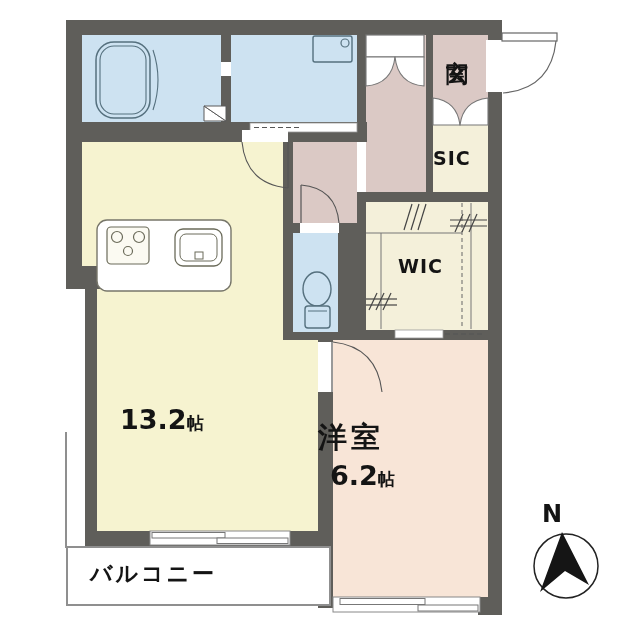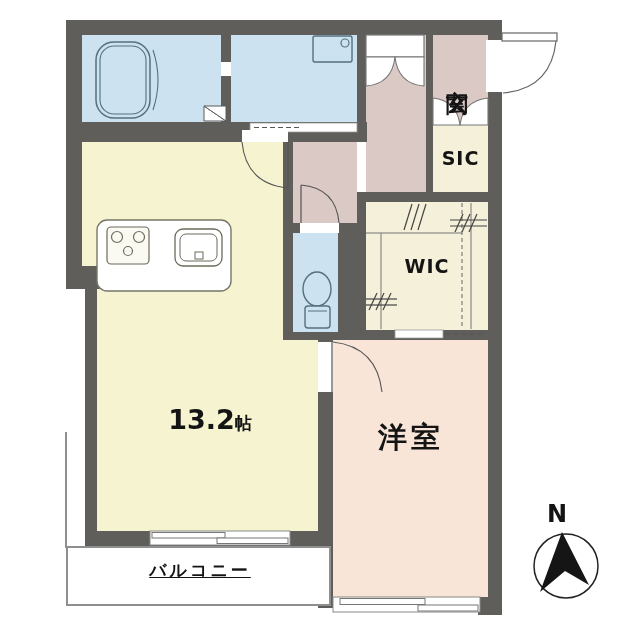--- a/index.html
+++ b/index.html
@@ -5,27 +5,27 @@
   html,body{margin:0;padding:0;background:#ffffff;}
   #plan{position:relative;width:640px;height:640px;background:#fff;overflow:hidden;
         font-family:"DejaVu Sans","Liberation Sans",sans-serif;color:#141414;}
   .wall{position:absolute;background:#5f5e5a;}
   .fill{position:absolute;}
   .f-wet{background:#cde2f1;}
   .f-ldk{background:#f6f3d0;}
   .f-hall{background:#dbc9c5;}
   .f-bed{background:#f8e5d7;}
   .f-closet{background:#f4f0da;}
-  .label{position:absolute;z-index:10;text-align:center;line-height:1.05;}
+  .label{position:absolute;z-index:10;line-height:1.05;}
   .big{font-size:33px;font-weight:bold;letter-spacing:7px;}
   .big2{font-size:29px;font-weight:bold;letter-spacing:4px;}
   .area{font-size:27px;font-weight:bold;}
   .unit{font-size:17px;font-weight:bold;}
   .small{font-size:19px;font-weight:bold;letter-spacing:1px;}
-  .balc{font-size:17px;font-weight:bold;letter-spacing:3px;text-decoration:underline;}
+  .balc{font-size:22px;font-weight:bold;letter-spacing:3px;}
   .vert{writing-mode:vertical-rl;text-orientation:upright;font-size:22px;font-weight:bold;letter-spacing:5px;}
   .north{font-size:24px;font-weight:bold;}
   svg{position:absolute;left:0;top:0;z-index:5;}
   .balcony-outline{position:absolute;background:#fff;border:2px solid #8f8f8f;box-sizing:border-box;}
   .thinline{position:absolute;background:#8f8f8f;}
 </style>
 </head>
 <body>
 
 <div id="plan">
@@ -153,20 +153,23 @@
     <rect x="418" y="605" width="60" height="6" fill="#ffffff" stroke="#777" stroke-width="1"></rect>
 
     <circle cx="566" cy="566" r="32" fill="none" stroke="#222" stroke-width="1.5"></circle>
     <polygon points="562,532 589,585 565,571 540,592" fill="#151515"></polygon>
   </svg>
 
   <div class="label" style="left:120px;top:406px;width:180px;">
     <span class="area">13.2</span><span class="unit">帖</span>
   </div>
 
-  <div class="label big2" style="left:330px;top:422px;width:162px;">洋室</div>
+  <div class="label big2" style="left:318px;top:422px;width:162px;">洋室</div>
+  <div class="label" style="left:330px;top:462px;width:162px;">
+    <span class="area">6.2</span><span class="unit">帖</span>
+  </div>
 
   <div class="label vert" style="left:446px;top:42px;height:70px;">玄関</div>
   <div class="label small" style="left:433px;top:149px;width:55px;">SIC</div>
   <div class="label small" style="left:398px;top:257px;width:58px;">WIC</div>
   <div class="label balc" style="left:90px;top:562px;width:220px;">バルコニー</div>
   <div class="label north" style="left:542px;top:502px;width:30px;">N</div>
 </div>
 
 </body></html>

